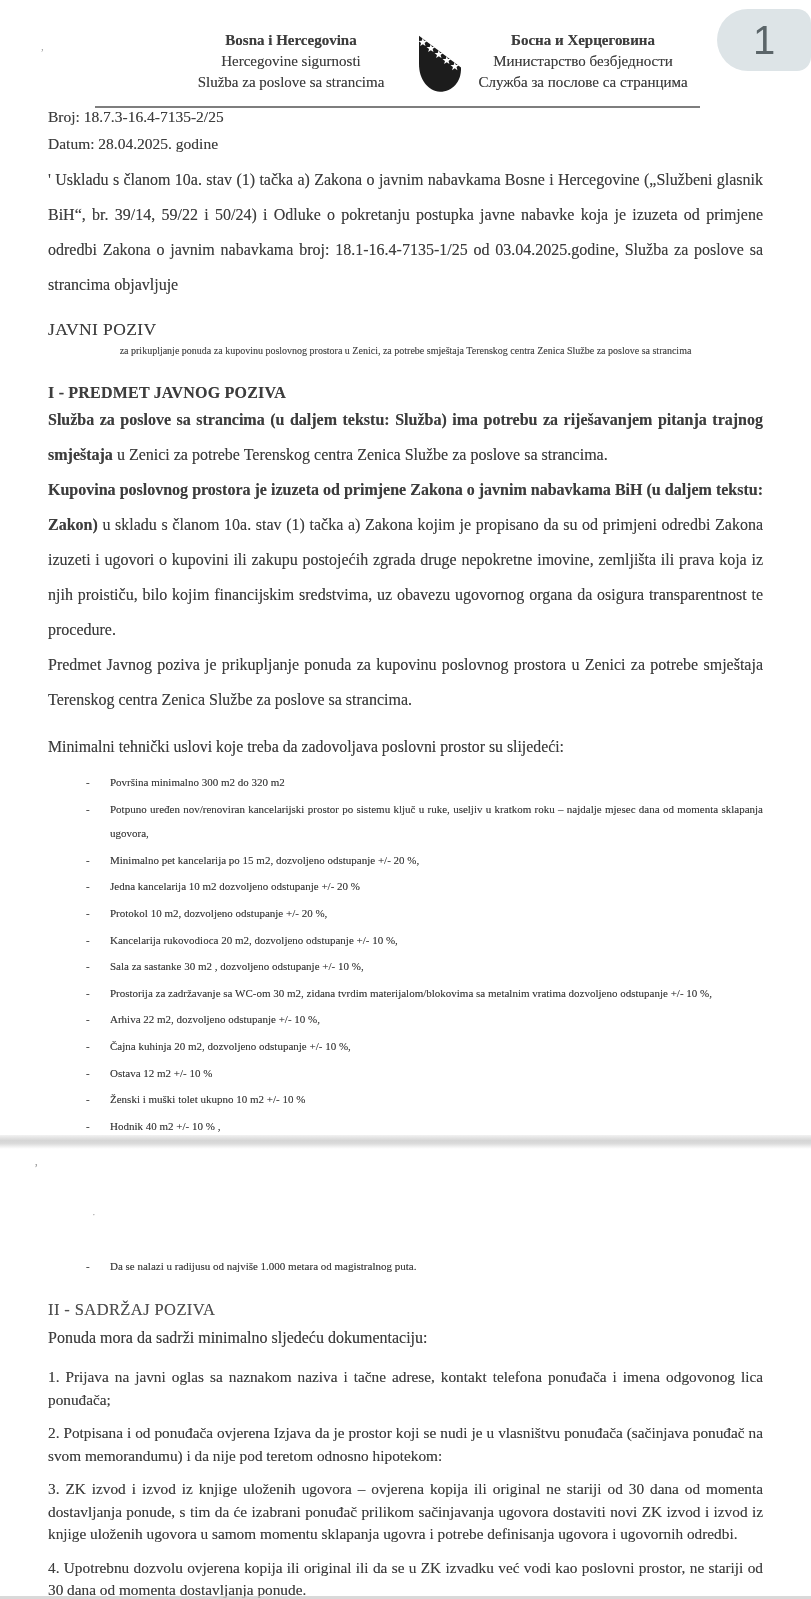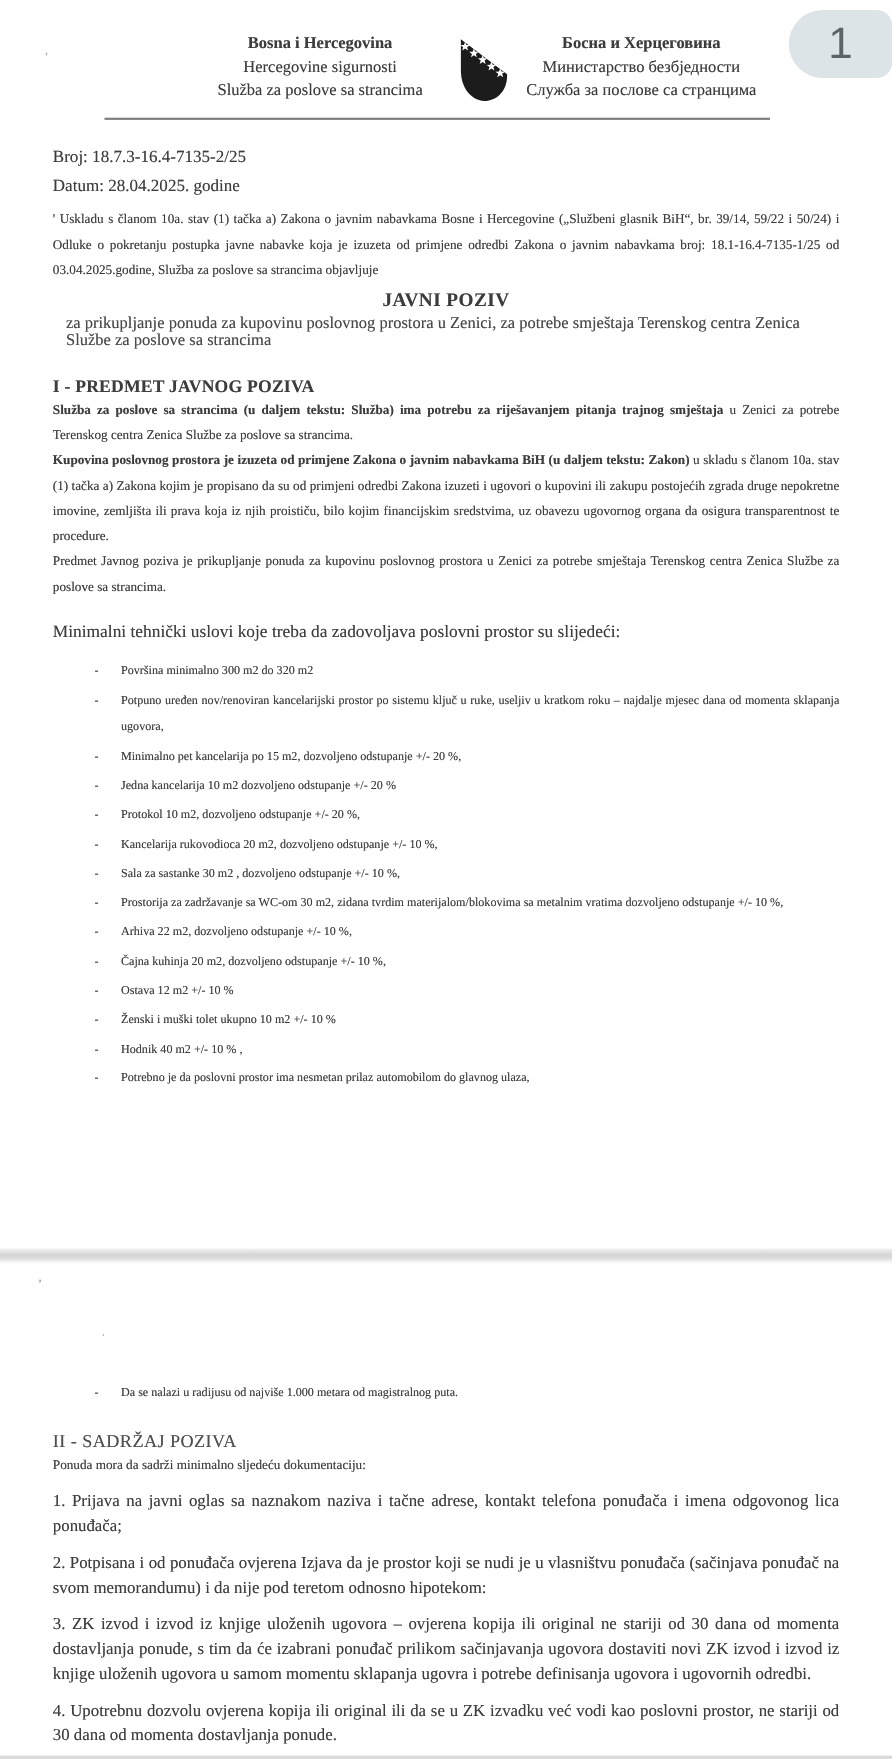--- a/index.html
+++ b/index.html
@@ -18,31 +18,31 @@
     font-size:40px;color:#5b6569;z-index:5;
   }
   
   .page1{position:absolute;top:0;left:0;width:811px;height:1136px;overflow:hidden;}
   .content{padding:0 48px;}
   .header{display:flex;justify-content:flex-end;align-items:flex-start;margin:30px 112px 0 95px;}
   .hdr-block{text-align:center;font-size:15px;line-height:21px;width:232px;}
   .hdr-block .l1{font-weight:bold;}
   .crest{margin-top:1px;}
   .header-rule{border-bottom:2px solid #7e7e7e;margin:5px 111px 0 95px;}
-  .meta{margin-top:25px;font-size:15.5px;}
+  .meta{font-size:15.5px;}
   .meta div{margin-bottom:9px;}
   p.doc{
-    text-align:justify;font-size:12px;line-height:23px;margin:0;
+    text-align:justify;font-size:16px;line-height:35px;margin:0;
   }
   .intro{margin-top:17px;}
   .title{
-    text-align:center;font-weight:bold;font-size:17.5px;letter-spacing:.4px;margin-top:5px;
+    text-align:left;font-weight:normal;font-size:17.5px;letter-spacing:.4px;margin-top:17px;
   }
   .subtitle{
-    text-align:left;font-size:15px;line-height:16px;color:#4a4a4a;margin-top:3px;padding:0 12px;
+    text-align:center;font-size:10px;line-height:16px;color:#4a4a4a;margin-top:3px;padding:0 12px;
   }
   .h1{font-weight:bold;font-size:16px;margin-top:25px;letter-spacing:.2px;}
   .para{margin-top:21px;}
   .bold-lead{font-weight:bold;}
   .list-intro{margin-top:21px;font-size:15.8px;}
   ul.req{list-style:none;margin:14px 0 0 0;padding:0;}
   ul.req li{
     position:relative;padding-left:62px;text-align:justify;
     font-size:11px;line-height:24.6px;margin-bottom:2px;
   }

